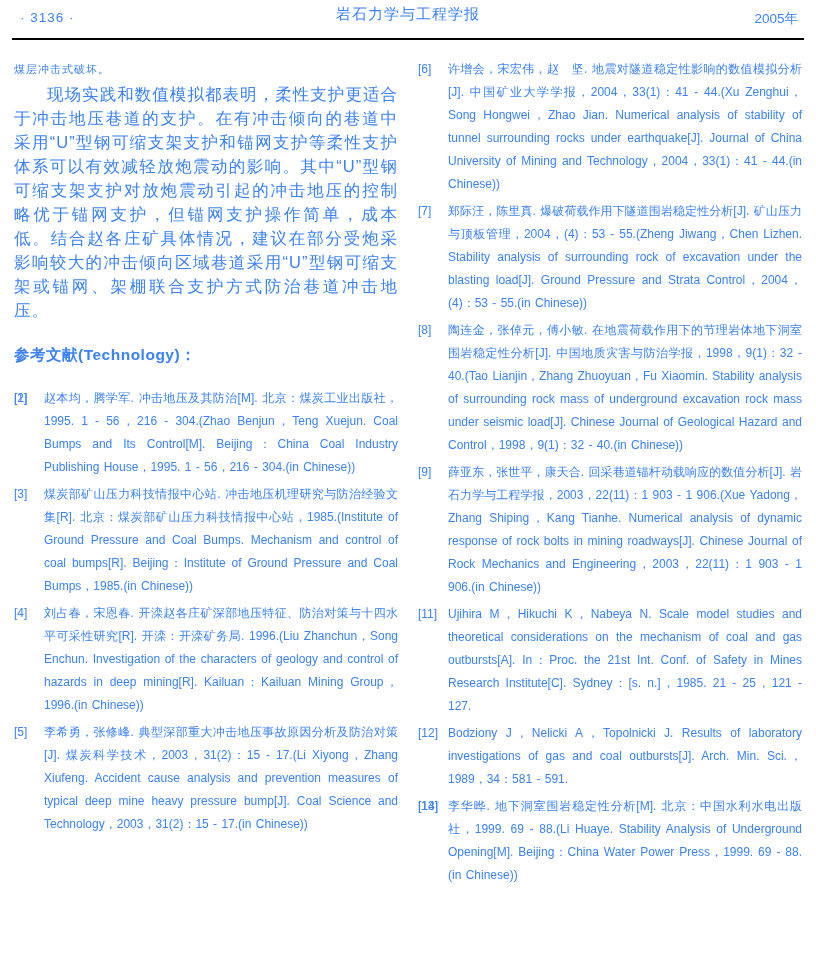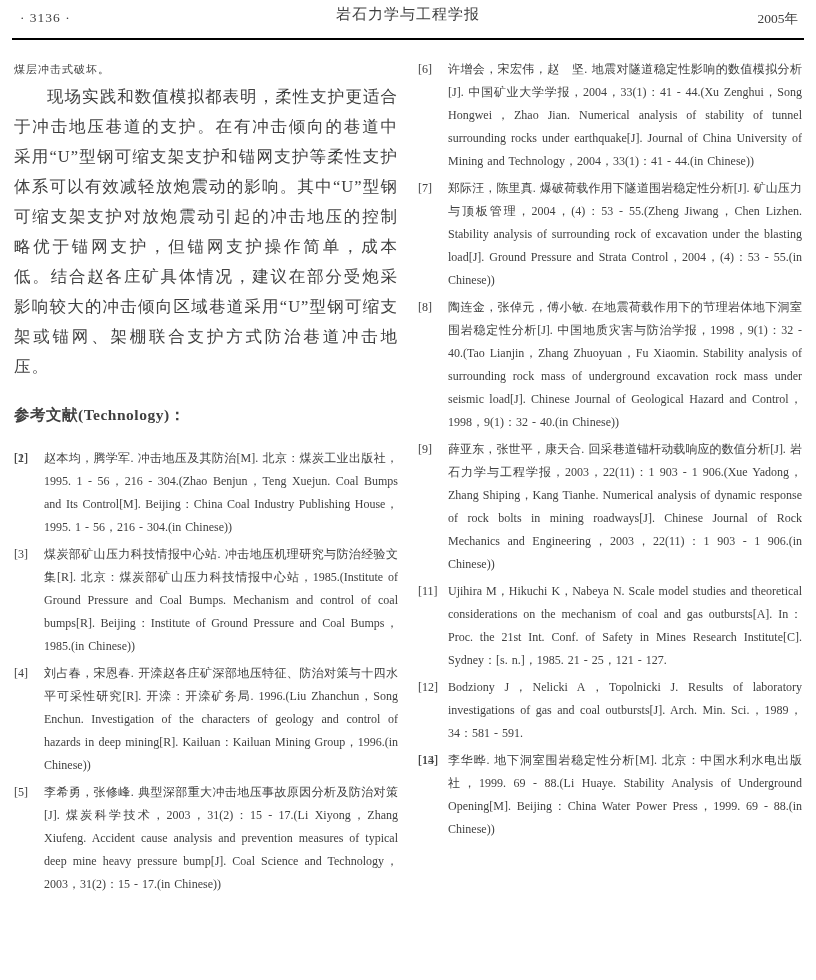--- a/index.html
+++ b/index.html
@@ -1,22 +1,22 @@
 <!DOCTYPE html>
 <html><head>
 <meta charset="utf-8">
 <style>
   html,body{margin:0;padding:0;background:#fff;}
   .page{
     position:relative;
     width:816px;height:980px;
     margin:0 auto;
     background:#fff;
-    color:#404040;
-    font-family:Liberation Serif, serif;
+    color:#3b82f6;
+    font-family:Liberation Sans, sans-serif;
     overflow:hidden;
     box-sizing:border-box;
   }
   
   .header{
     position:relative;
     margin:0 12px;
     padding:10px 6px 6px;
     border-bottom:2.5px solid #000;
     height:22px;
@@ -42,21 +42,21 @@
   }
   .col{width:384px;box-sizing:border-box;}
   
   .intro-first{
     margin:0;
     font-size:11px;line-height:26px;letter-spacing:1px;
     text-align:justify;
   }
   .intro{
     margin:0;
-    font-size:16.5px;line-height:30px;letter-spacing:1px;
+    font-size:16.5px;line-height:24px;letter-spacing:1px;
     text-align:justify;
     text-indent:2em;
   }
   
   .refs-heading{
     margin:23px 0 21px;
     font-size:15.5px;
     font-weight:bold;
     letter-spacing:0.5px;
   }

